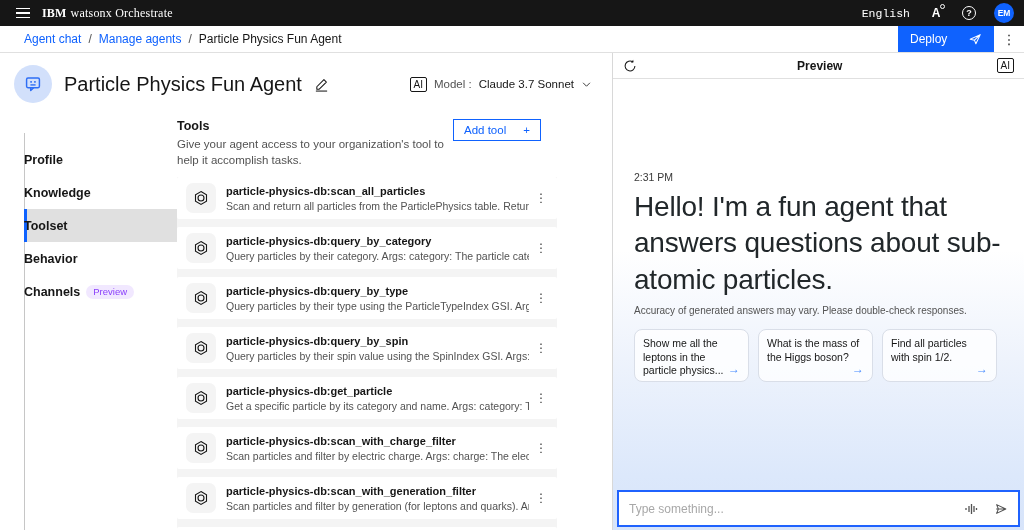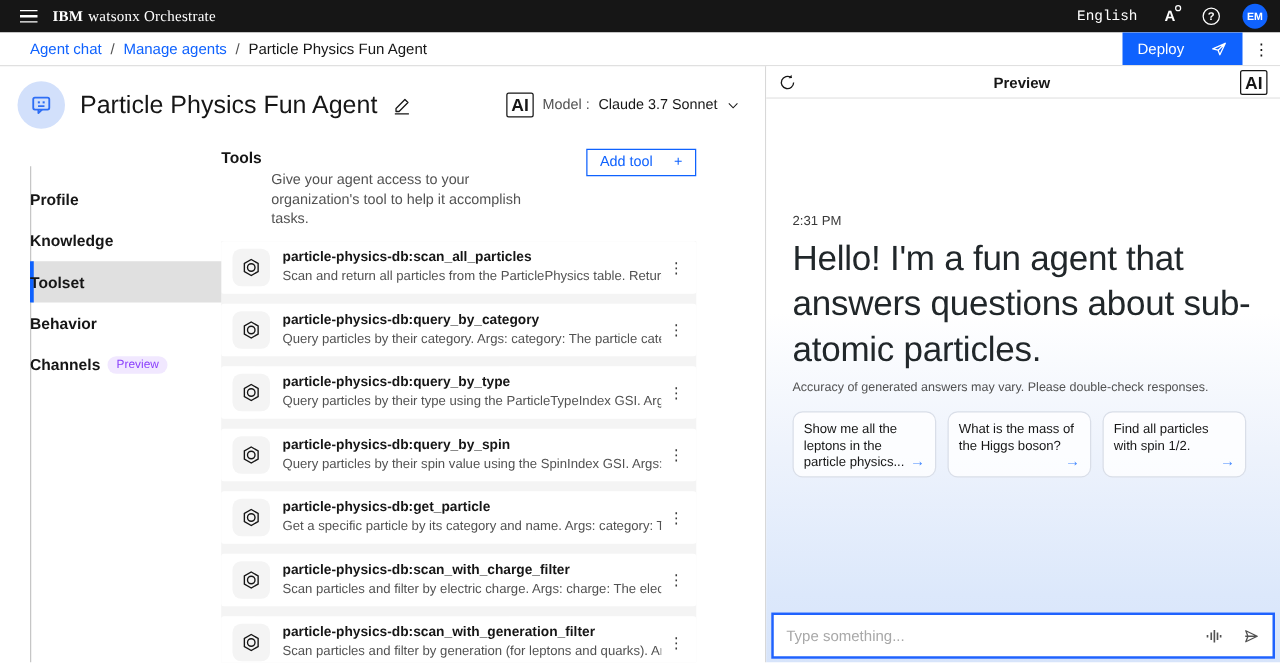--- a/index.html
+++ b/index.html
@@ -33,39 +33,39 @@
   .content { display:flex; height:477px; }
   .left-panel { width:613px; border-right:1px solid #d8d8d8; overflow:hidden; }
   .right-panel { width:411px; display:flex; flex-direction:column; }
 
   
   .agent-header { display:flex; align-items:center; padding:12px 20px 8px 14px; }
   .agent-avatar { width:38px; height:38px; border-radius:50%; background:#d2e0fb; display:flex; align-items:center; justify-content:center; }
   .agent-title { font-size:20px; font-weight:400; margin-left:12px; color:#161616; }
   .edit-icon { margin-left:12px; cursor:pointer; display:flex; }
   .model-select { margin-left:auto; display:flex; align-items:center; gap:7px; cursor:pointer; }
-  .ai-badge { border:1px solid #161616; border-radius:2px; font-size:14px; font-weight:700; padding:1px 3px; }
+  .ai-badge { border:1px solid #161616; border-radius:2px; font-size:10px; font-weight:400; padding:1px 3px; }
   .model-label { font-size:11.5px; color:#525252; }
   .model-value { font-size:11.5px; color:#161616; }
 
   .left-body { display:flex; padding-left:24px; }
 
   
   .nav { width:153px; position:relative; margin-top:32px; flex-shrink:0; }
   .nav::before { content:""; position:absolute; left:0; top:-10px; bottom:-6px; width:1px; background:#c6c6c6; }
   .nav-item { position:relative; height:33px; display:flex; align-items:center; padding-left:0; font-size:12.5px; font-weight:600; cursor:pointer; color:#161616; }
   .nav-item.selected { background:#e0e0e0; box-shadow:inset 3px 0 0 #0f62fe; }
   .preview-tag { margin-left:6px; font-size:9.5px; font-weight:400; color:#8a3ffc; background:#f1e8ff; border-radius:9px; padding:1px 7px 2px; }
 
   
   .tools-col { width:380px; margin-top:8px; }
   .tools-head { position:relative; padding-right:110px; }
   .tools-title { font-size:12.5px; font-weight:700; }
-  .tools-desc { font-size:11.5px; color:#525252; margin-top:4px; line-height:1.35; max-width:300px;margin-left:40px; }
-  .add-tool-btn { position:absolute; right:0; top:0; width:88px; display:flex; justify-content:space-between; align-items:center; background:#fff; border:1px solid #0f62fe; color:#0f62fe; font-size:11.5px; padding:4px 10px; cursor:pointer; font-family:inherit; }
+  .tools-desc { font-size:11.5px; color:#525252; margin-top:4px; line-height:1.35; max-width:300px; }
+  .add-tool-btn { position:absolute; right:16px; top:0; width:88px; display:flex; justify-content:space-between; align-items:center; background:#fff; border:1px solid #0f62fe; color:#0f62fe; font-size:11.5px; padding:4px 10px; cursor:pointer; font-family:inherit; }
   .tools-list { margin-top:9px; background:#f4f4f4; }
   .tool-card { background:#fff; height:42px; margin-bottom:8px; display:flex; align-items:center; padding:0 4px 0 9px; border-radius:2px; }
   .tool-icon-box { width:30px; height:30px; border-radius:7px; background:#f4f4f4; display:flex; align-items:center; justify-content:center; flex-shrink:0; }
   .tool-text { margin-left:10px; overflow:hidden; flex:1; }
   .tool-name { font-size:11px; font-weight:700; white-space:nowrap; overflow:hidden; text-overflow:ellipsis; }
   .tool-desc { font-size:10.5px; color:#525252; margin-top:3px; white-space:nowrap; overflow:hidden; }
   .tool-overflow { background:none; border:none; font-size:12px; color:#393939; width:24px; cursor:pointer; flex-shrink:0; }
   .tool-card.partial { margin-bottom:0; }
 
   

